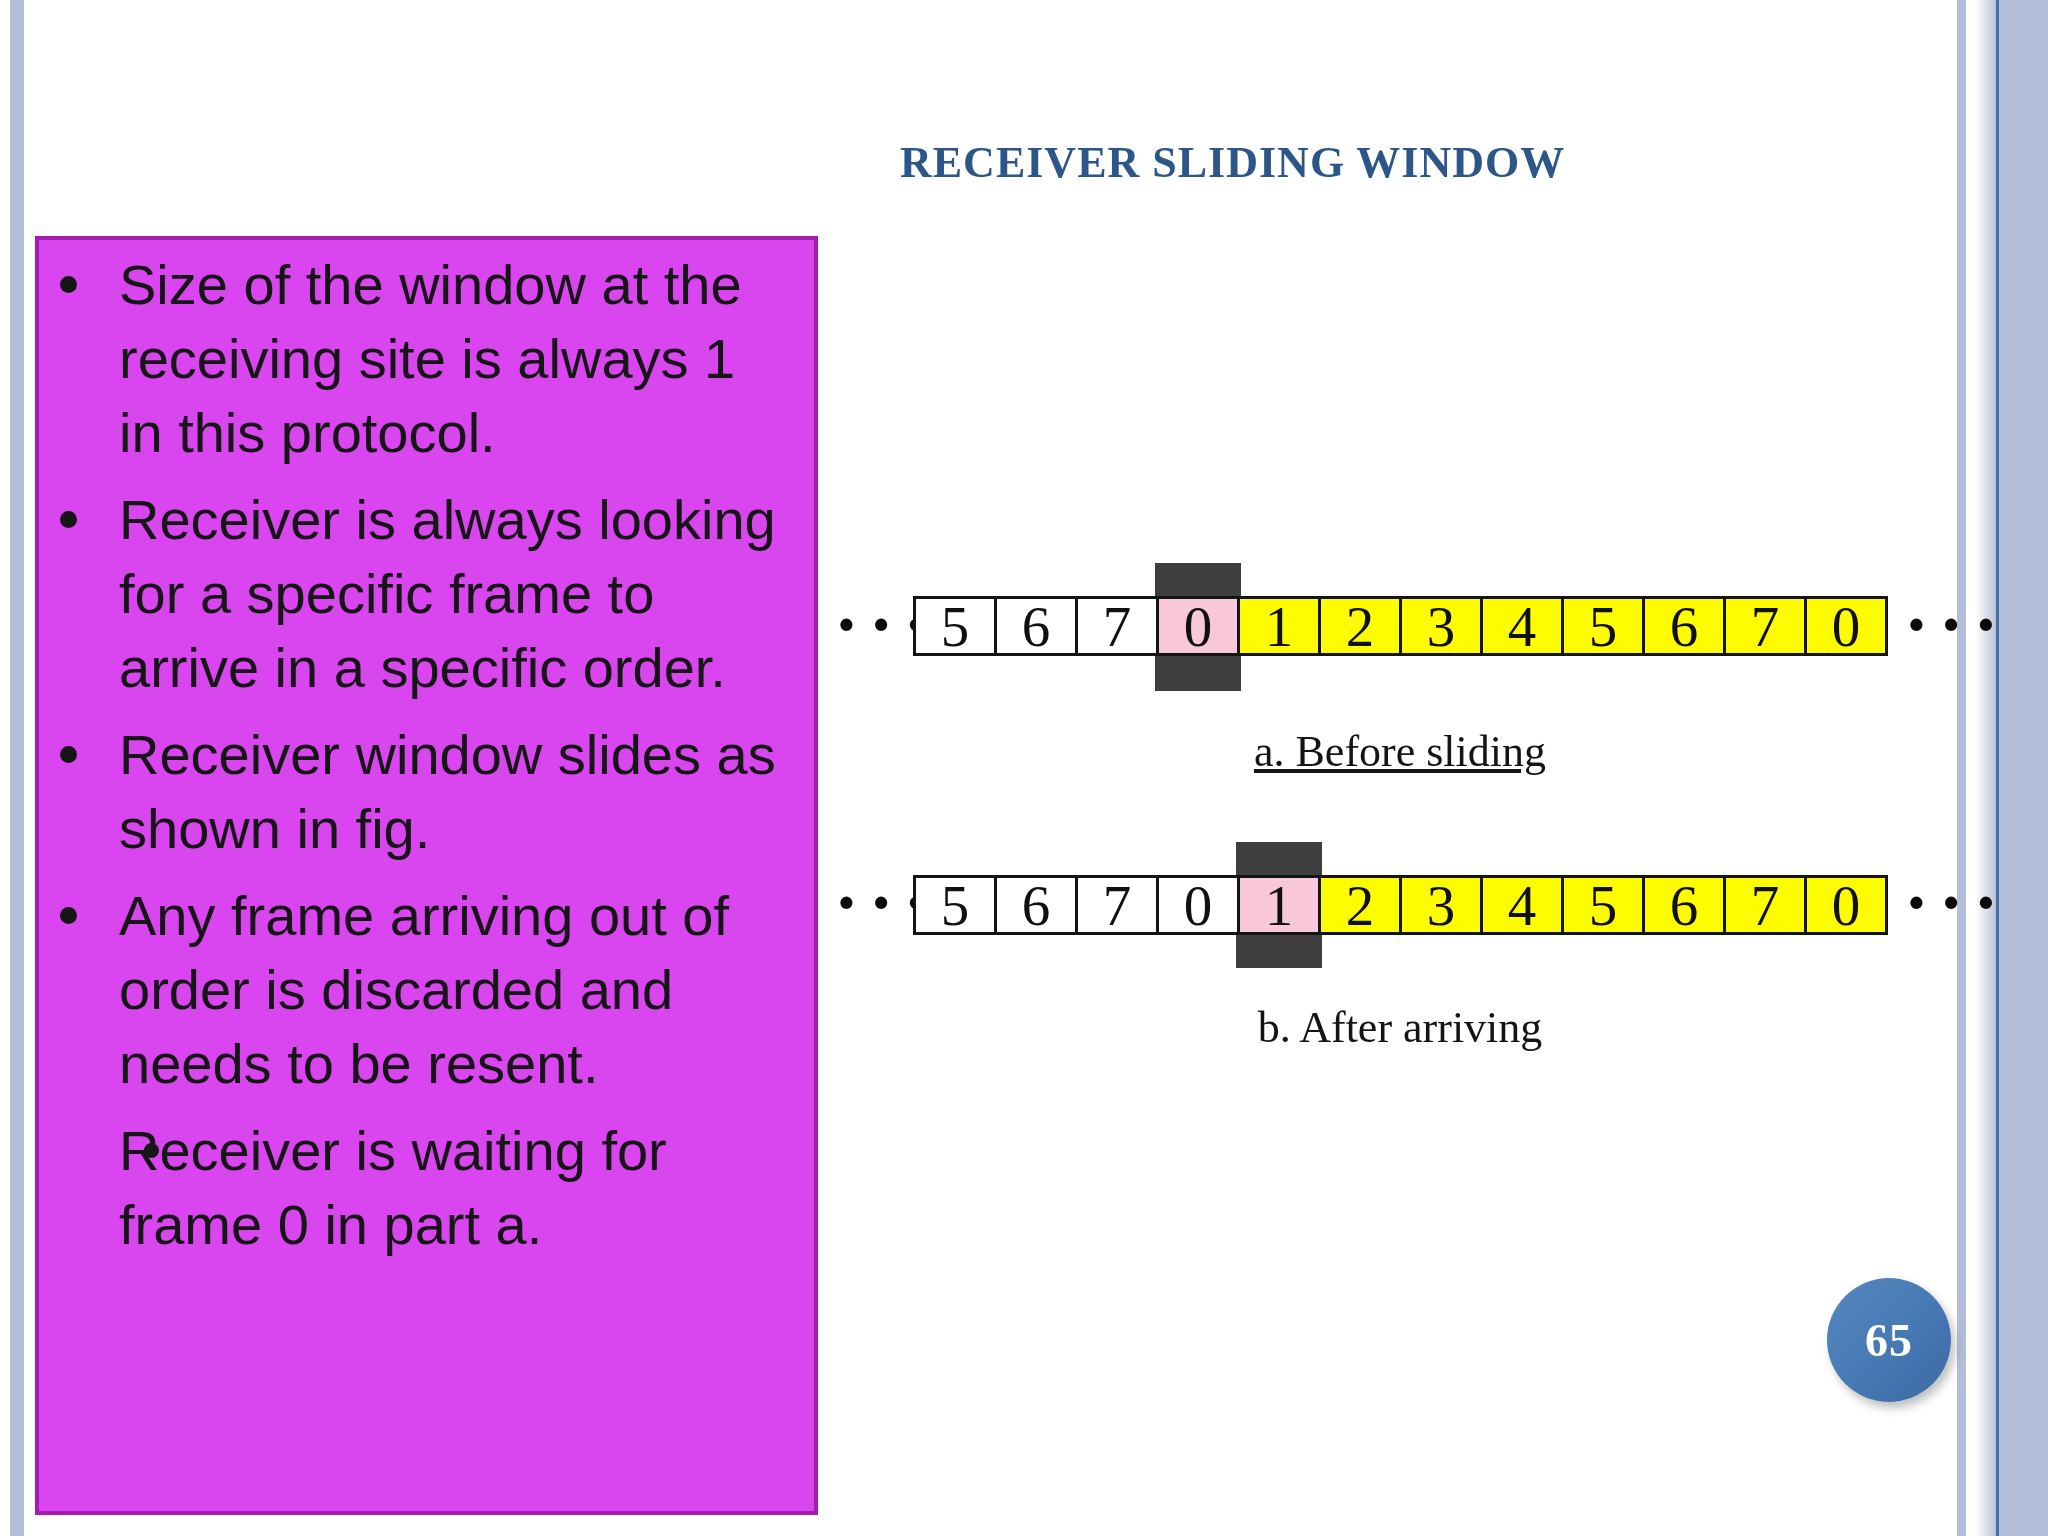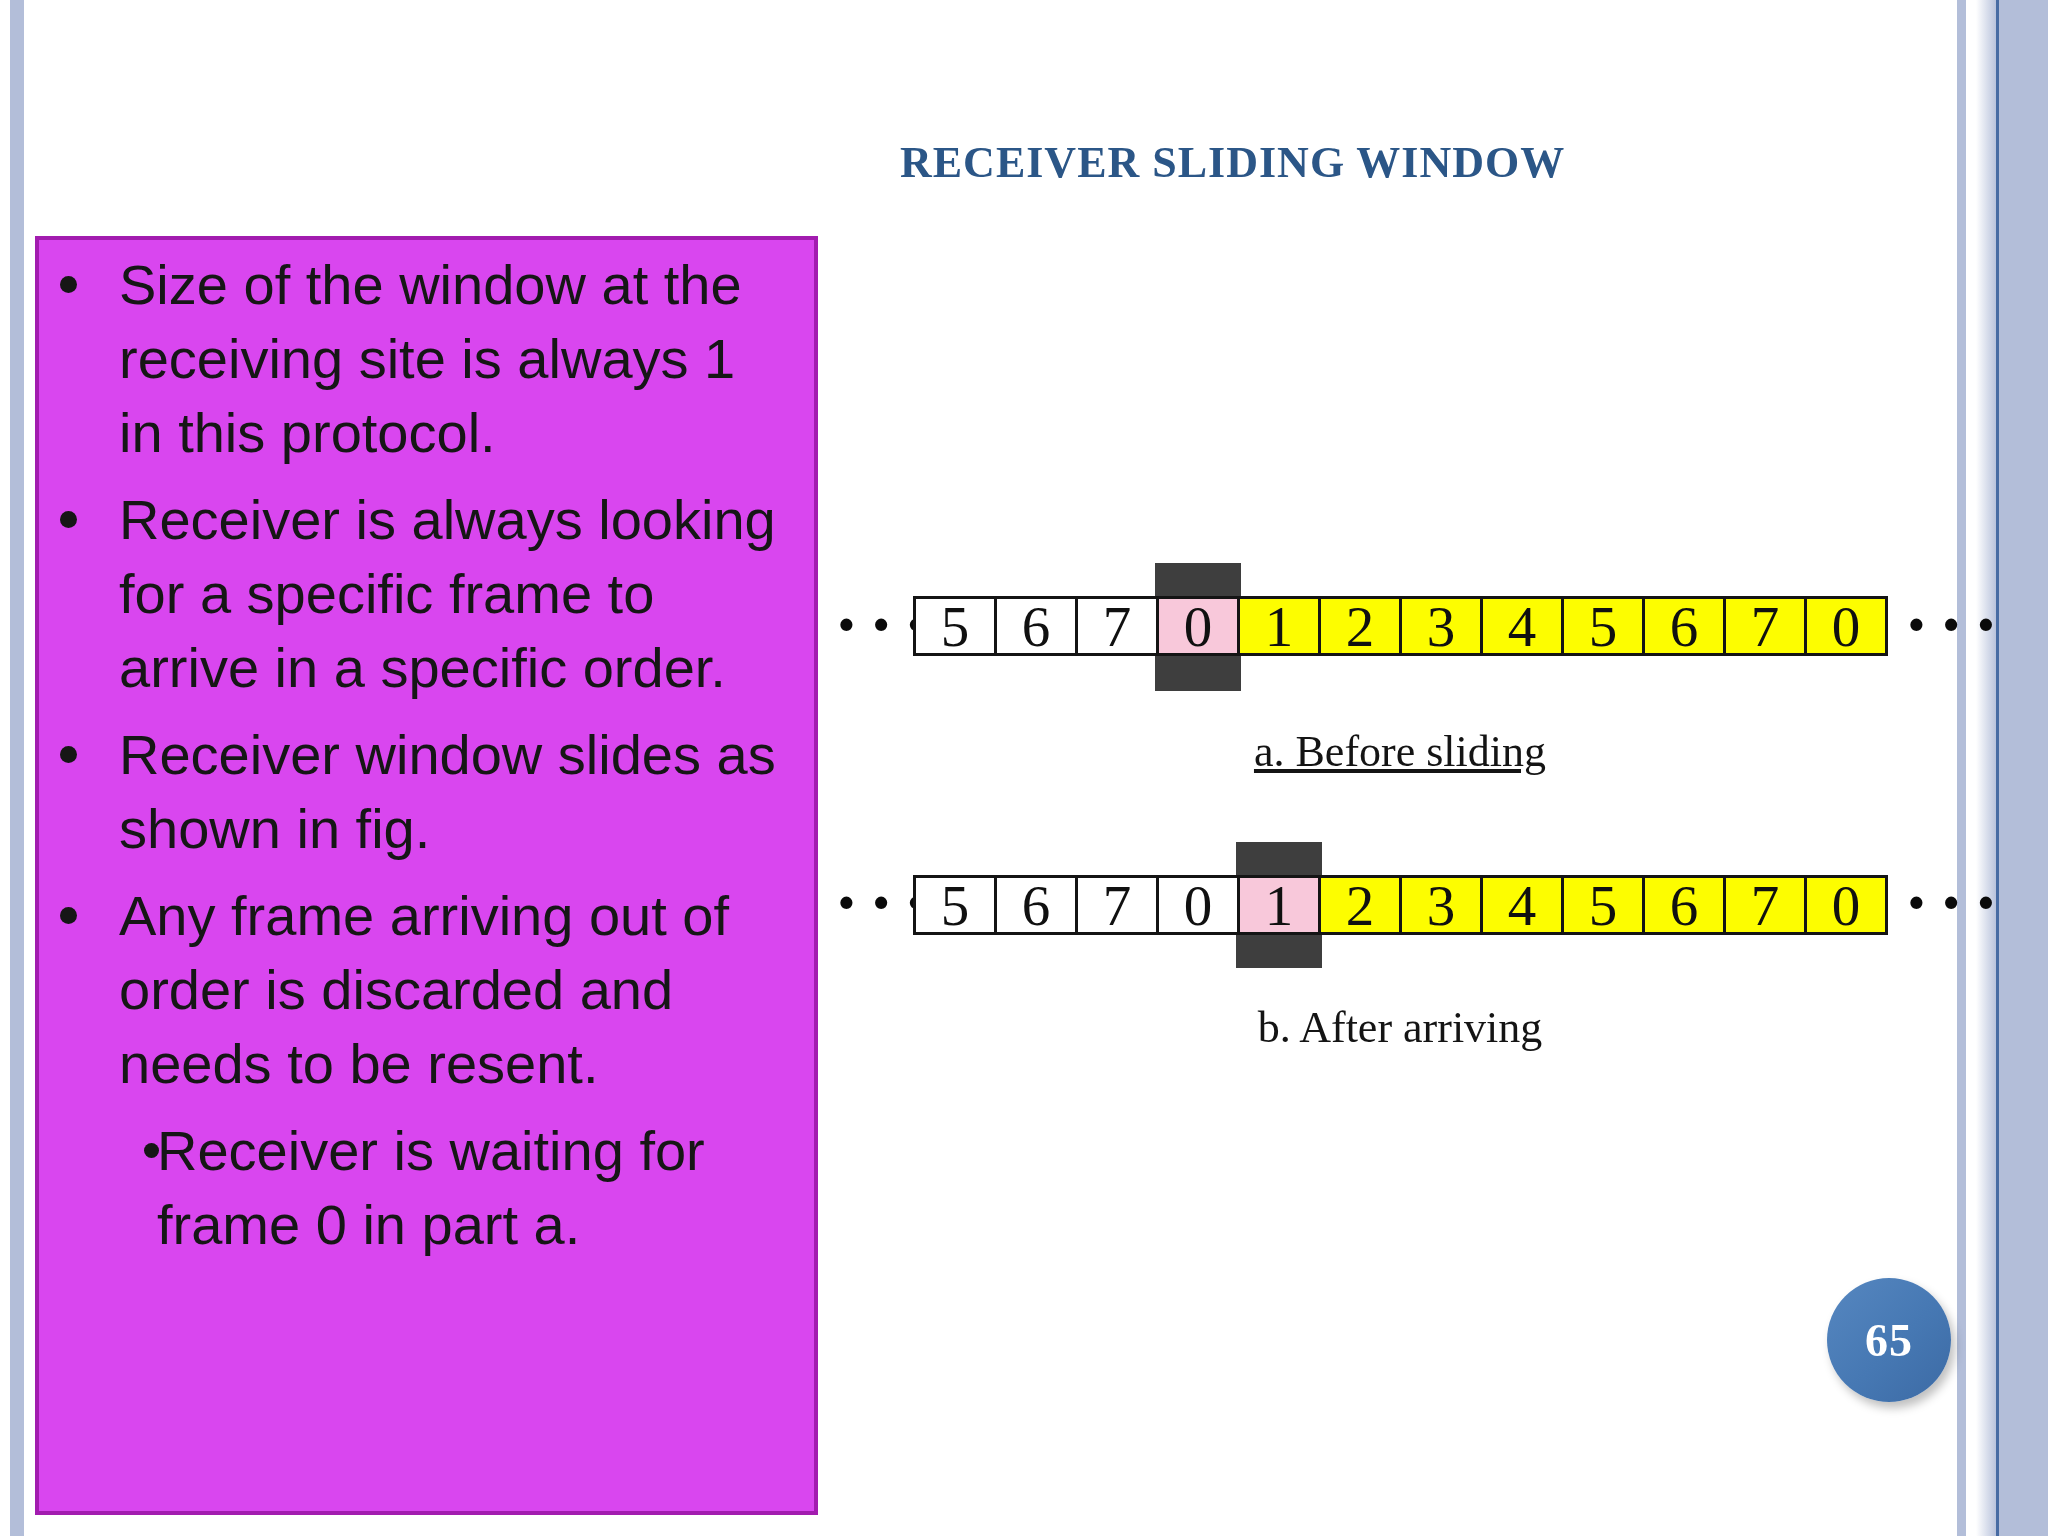--- a/index.html
+++ b/index.html
@@ -19,21 +19,21 @@
          letter-spacing:1px;color:var(--c-title,#2b5687);}
 
   
   .notes-box{position:absolute;left:35px;top:204px;width:783px;height:1279px;box-sizing:border-box;
              background:#d946ef;border:4px solid #a21caf;margin-top:32px;}
   .bullets{list-style:none;margin:0;padding:8px 24px 0 0;font-size:56px;line-height:74px;color:#161616;}
   .bullets li{position:relative;padding-left:80px;}
   .bullets li + li{margin-top:13px;}
   .bullets li.lv1::before{content:"";position:absolute;left:21px;top:28px;width:17px;height:17px;
                           border-radius:50%;background:#161616;}
-  .bullets li.lv2{padding-left:118px;}
+  .bullets li.lv2{padding-left:80px;}
   .bullets li.lv2::before{content:"";position:absolute;left:105px;top:29px;width:15px;height:15px;
                           border-radius:50%;background:#161616;}
 
   
   .cells{position:absolute;display:flex;z-index:2;}
   .row-a .cells{left:913px;top:596px;}
   .row-b .cells{left:913px;top:875px;}
   .cell{width:84px;height:60px;box-sizing:border-box;border:3px solid #141414;margin-left:-3px;
         display:flex;align-items:center;justify-content:center;
         font-family:"Liberation Serif",serif;font-size:57px;color:#101010;background:var(--c-past-cell,#ffffff);}

